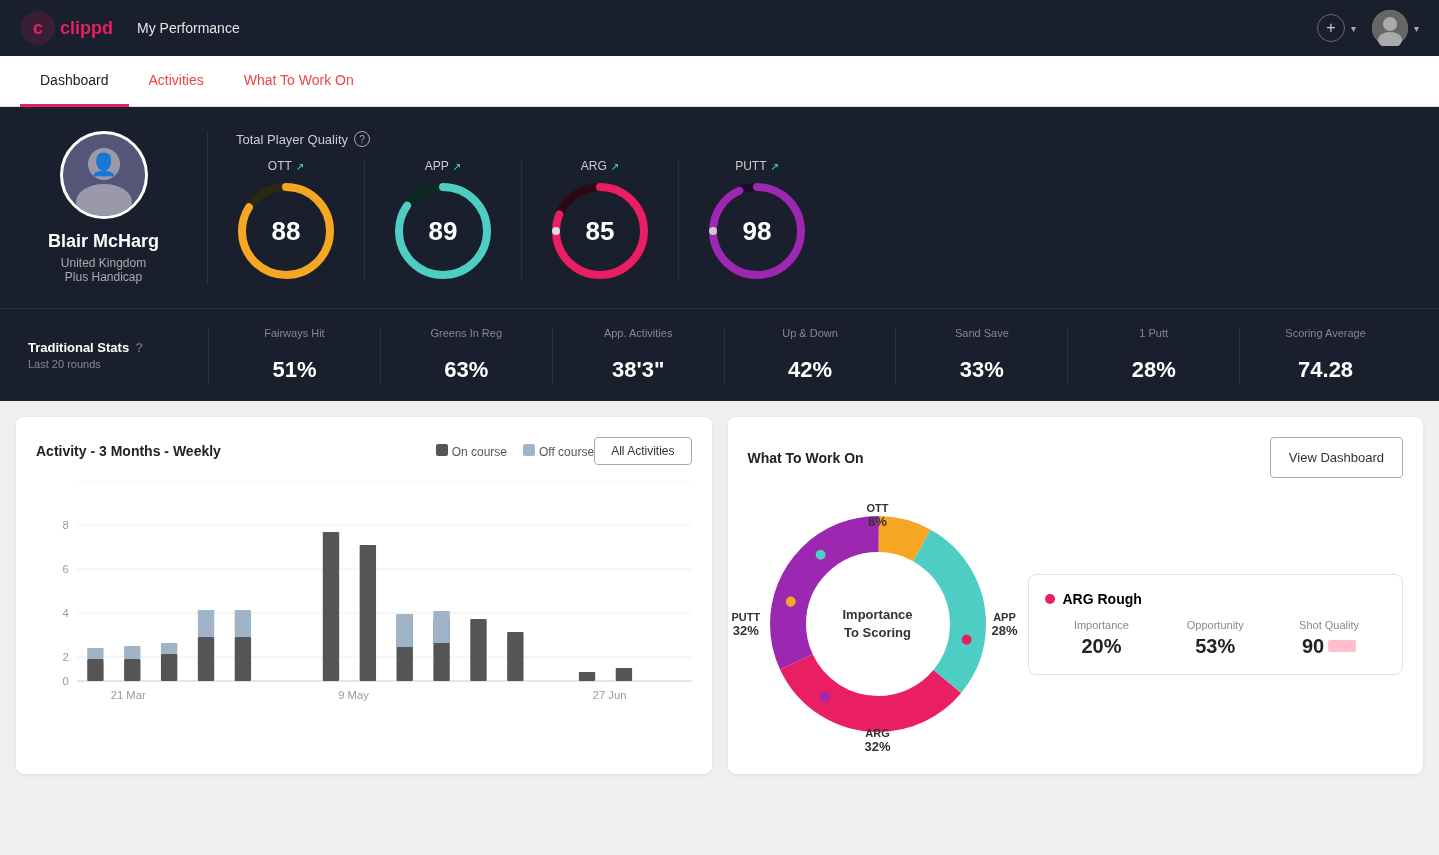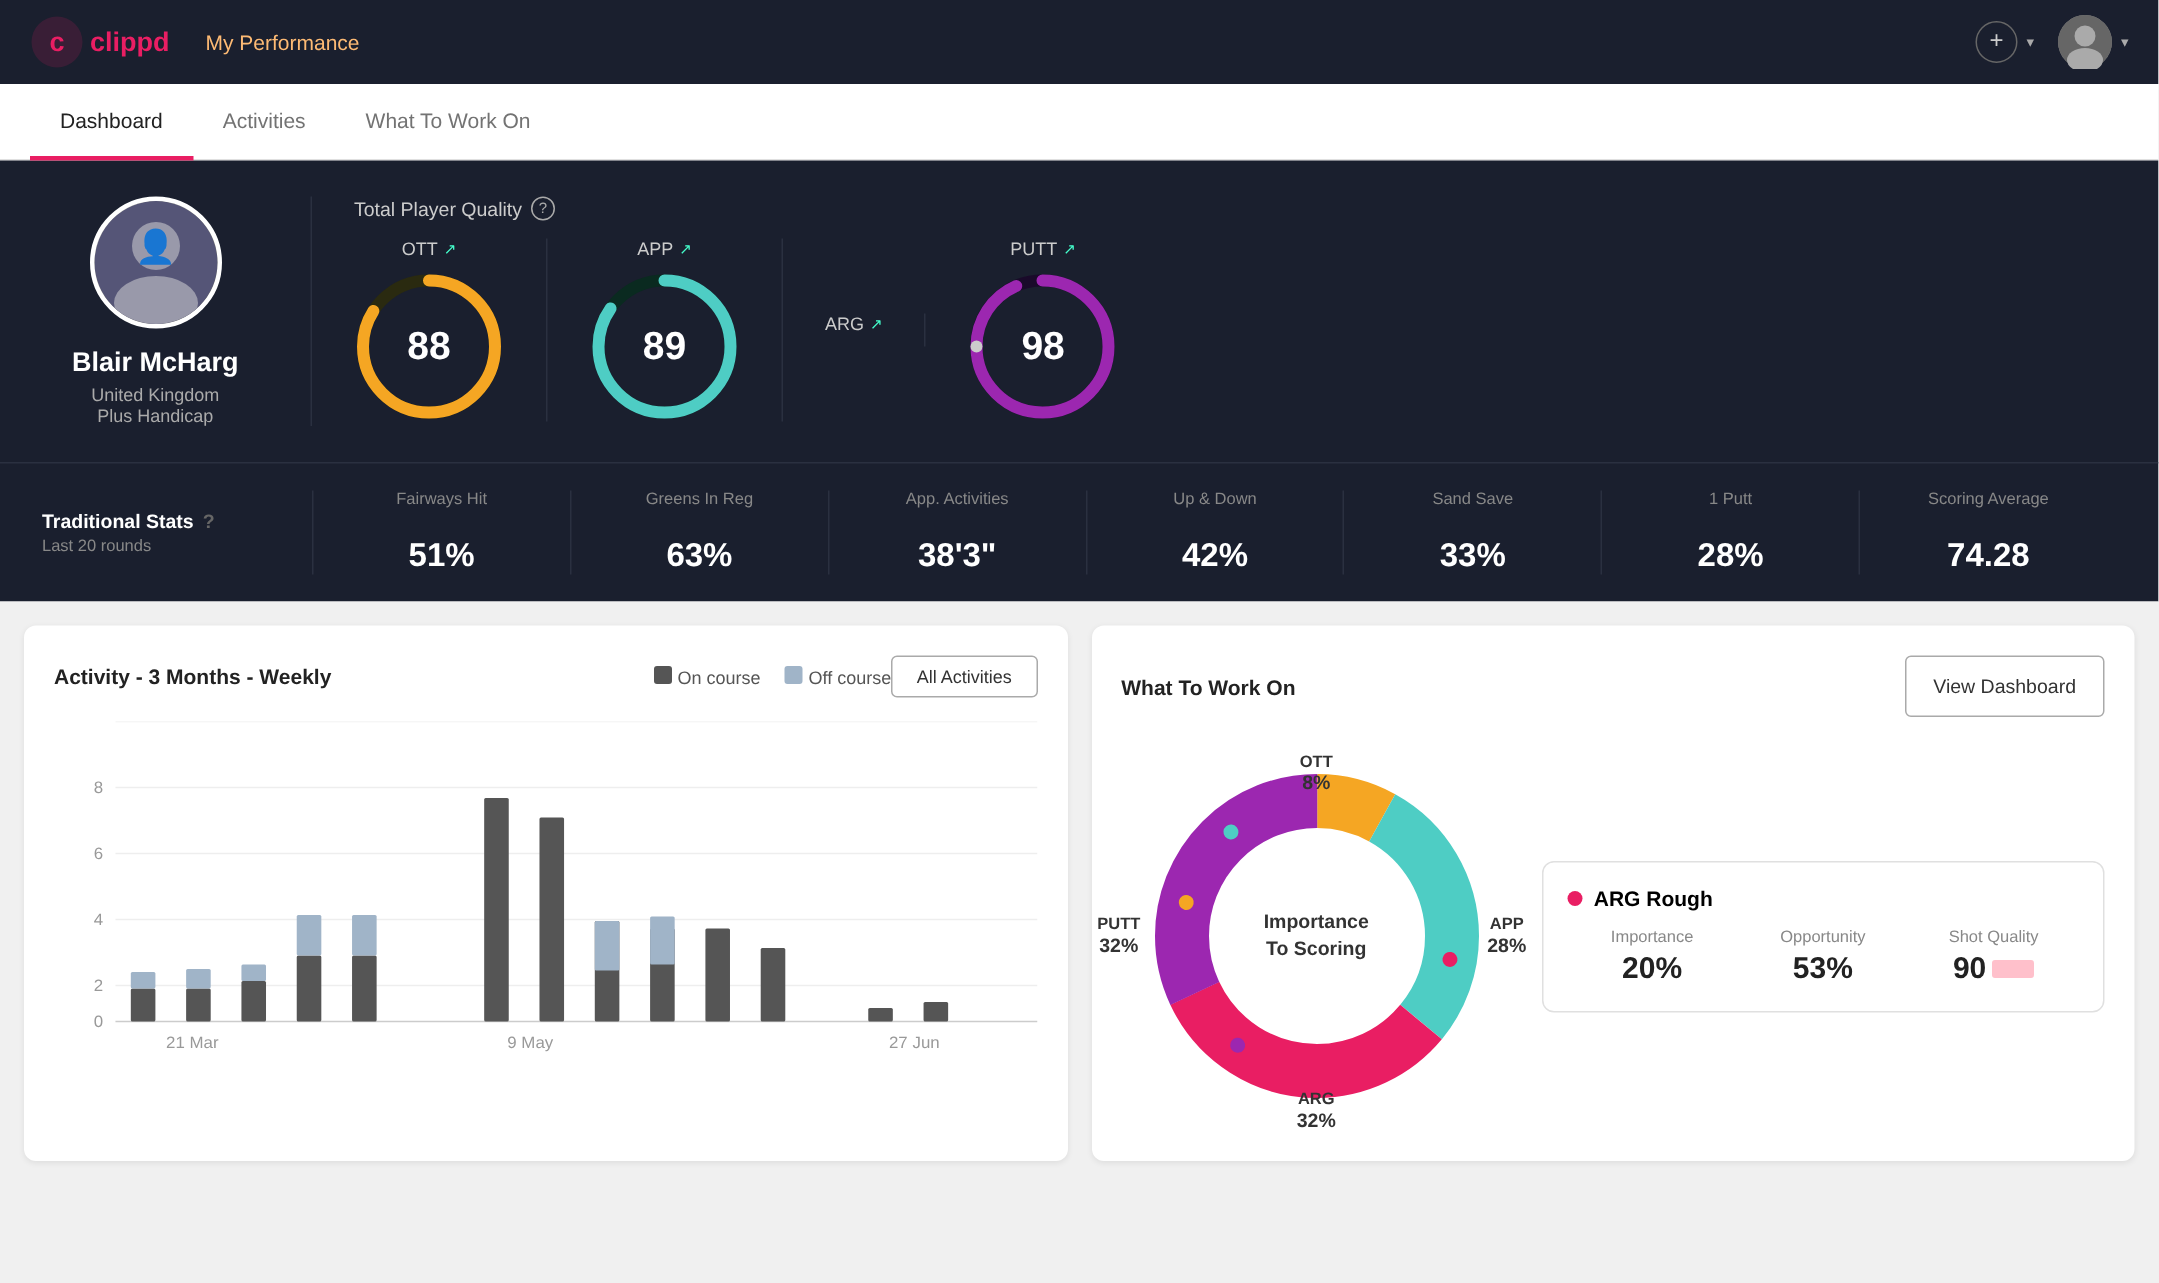--- a/index.html
+++ b/index.html
@@ -7,35 +7,35 @@
 
     
     .top-nav {
       background: #1a1f2e;
       display: flex;
       align-items: center;
       padding: 0 20px;
       height: 56px;
       justify-content: space-between;
     }
-    .logo-text { color: #fdba74; font-size: 14px; margin-left: 12px; }
+    .logo-text { color: #e5e5e5; font-size: 14px; margin-left: 12px; }
     .nav-right { display: flex; align-items: center; gap: 16px; }
     .nav-avatar { width: 36px; height: 36px; border-radius: 50%; background: #888; display: flex; align-items: center; justify-content: center; color: #fff; font-size: 12px; cursor: pointer; }
 
     
     .tabs {
       background: #fff;
       display: flex;
       padding: 0 20px;
       border-bottom: 1px solid #e0e0e0;
     }
     .tab {
       padding: 16px 20px;
       font-size: 14px;
-      color: #737373;
+      color: #ef4444;
       cursor: pointer;
       border-bottom: 3px solid transparent;
       margin-bottom: -1px;
     }
     .tab.active {
       color: #222;
       border-bottom: 3px solid #e91e63;
       font-weight: 500;
     }
 
@@ -349,20 +349,28 @@
             <circle cx="50" cy="50" r="44" fill="none" stroke="#4ecdc4" stroke-width="8" stroke-dasharray="264" stroke-dashoffset="30" stroke-linecap="round"></circle>
           </svg>
           <div class="circle-score">89</div>
         </div>
       </div>
 
       <div class="score-item">
         <div class="score-label">
           <span>ARG</span>
           <span style="color:#4fc;font-size:10px;">↗</span>
+        </div>
+        <div class="circle-container">
+          <svg width="100" height="100" viewBox="0 0 100 100">
+            <circle cx="50" cy="50" r="44" fill="none" stroke="#2a0a10" stroke-width="8"></circle>
+            <circle cx="50" cy="50" r="44" fill="none" stroke="#e91e63" stroke-width="8" stroke-dasharray="264" stroke-dashoffset="40" stroke-linecap="round"></circle>
+            <circle cx="50" cy="6" r="4" fill="#ddd"></circle>
+          </svg>
+          <div class="circle-score">85</div>
         </div>
       </div>
 
       <div class="score-item" style="border-right:none;">
         <div class="score-label">
           <span>PUTT</span>
           <span style="color:#4fc;font-size:10px;">↗</span>
         </div>
         <div class="circle-container">
           <svg width="100" height="100" viewBox="0 0 100 100">

